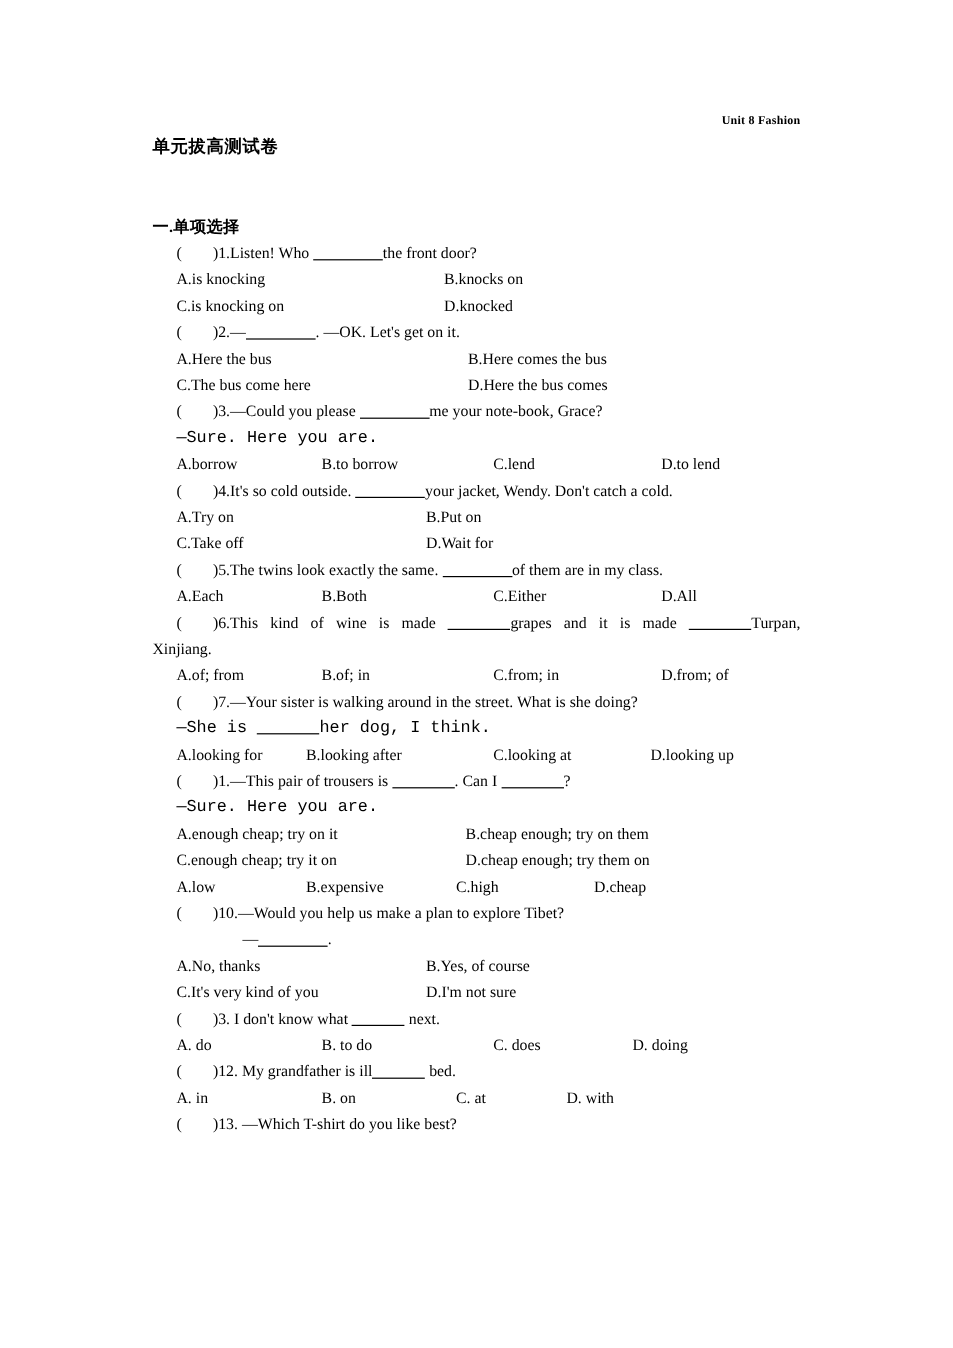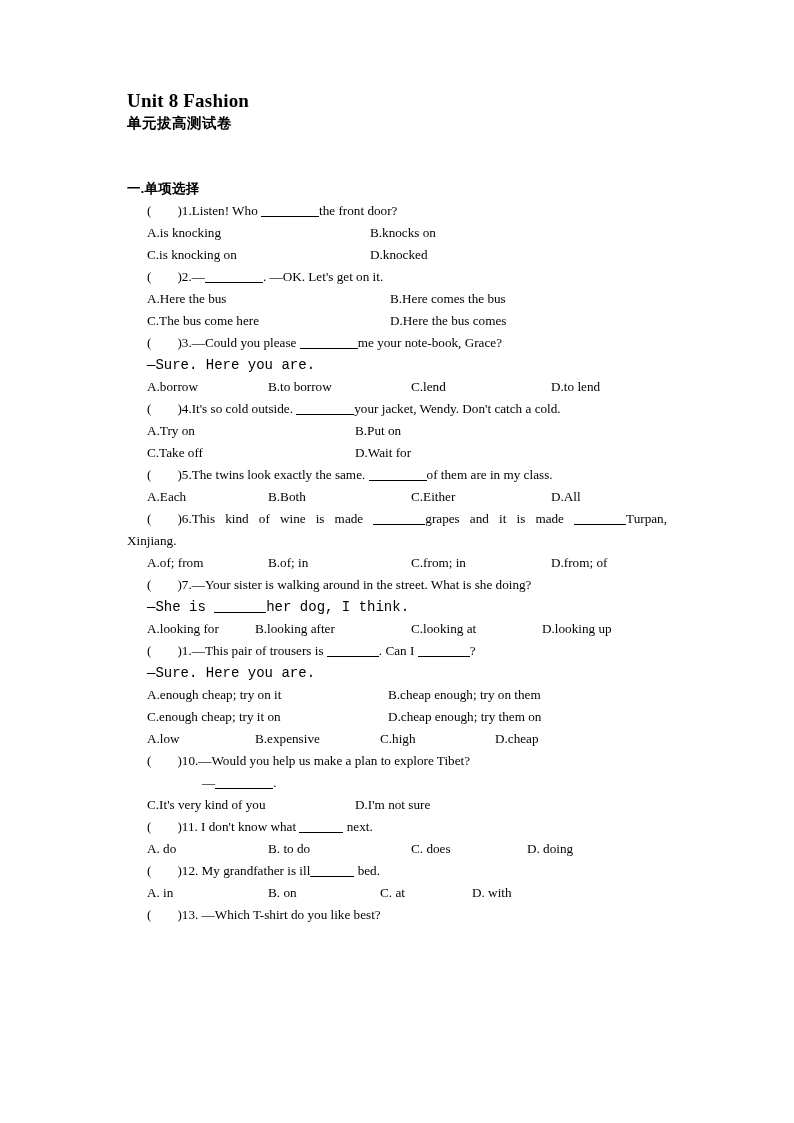--- a/index.html
+++ b/index.html
@@ -18,23 +18,23 @@
   }
   .content {
     position: absolute;
     left: 127px;
     top: 90px;
     width: 540px;
   }
 
   
   .doc-title {
-    text-align: left;
+    text-align: right;
     font-weight: bold;
-    font-size: 19px;
+    font-size: 10px;
     line-height: 22px;
     letter-spacing: 0.2px;
   }
   .doc-subtitle {
     font-weight: bold;
     font-size: 14.5px;
     line-height: 22px;
     letter-spacing: 0.5px;
   }
   .section-heading {
@@ -196,25 +196,29 @@
     <div class="opts">
       <span class="opt" style="left:20px">A.low</span>
       <span class="opt" style="left:128px">B.expensive</span>
       <span class="opt" style="left:253px">C.high</span>
       <span class="opt" style="left:368px">D.cheap</span>
     </div>
 
     <div class="qline indent"><span>(</span><span class="paren-gap"></span><span>)10.—Would you help us make a plan to explore Tibet?</span></div>
     <div class="ans-indent"><span>—</span><span class="blank w1"></span>.</div>
     <div class="opts">
+      <span class="opt" style="left:20px">A.No, thanks</span>
+      <span class="opt" style="left:228px">B.Yes, of course</span>
+    </div>
+    <div class="opts">
       <span class="opt" style="left:20px">C.It's very kind of you</span>
       <span class="opt" style="left:228px">D.I'm not sure</span>
     </div>
 
-    <div class="qline indent"><span>(</span><span class="paren-gap"></span><span>)11. I don't know what</span> <span class="blank w3"></span> <span>next.</span></div>
+    <div class="qline indent"><span>(</span><span class="paren-gap"></span><span>)3. I don't know what</span> <span class="blank w3"></span> <span>next.</span></div>
     <div class="opts">
       <span class="opt" style="left:20px">A. do</span>
       <span class="opt" style="left:141px">B. to do</span>
       <span class="opt" style="left:284px">C. does</span>
       <span class="opt" style="left:400px">D. doing</span>
     </div>
 
     <div class="qline indent"><span>(</span><span class="paren-gap"></span><span>)12. My grandfather is ill</span><span class="blank w3"></span> <span>bed.</span></div>
     <div class="opts">
       <span class="opt" style="left:20px">A. in</span>

